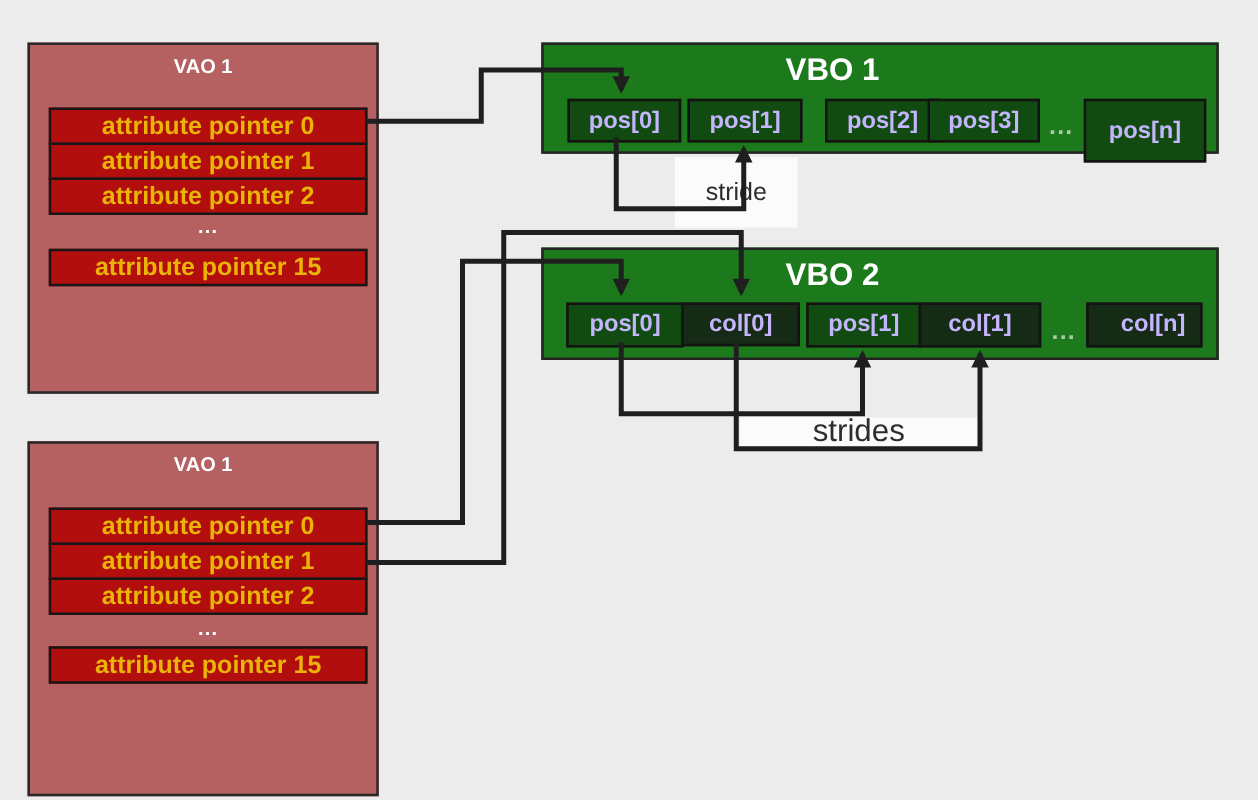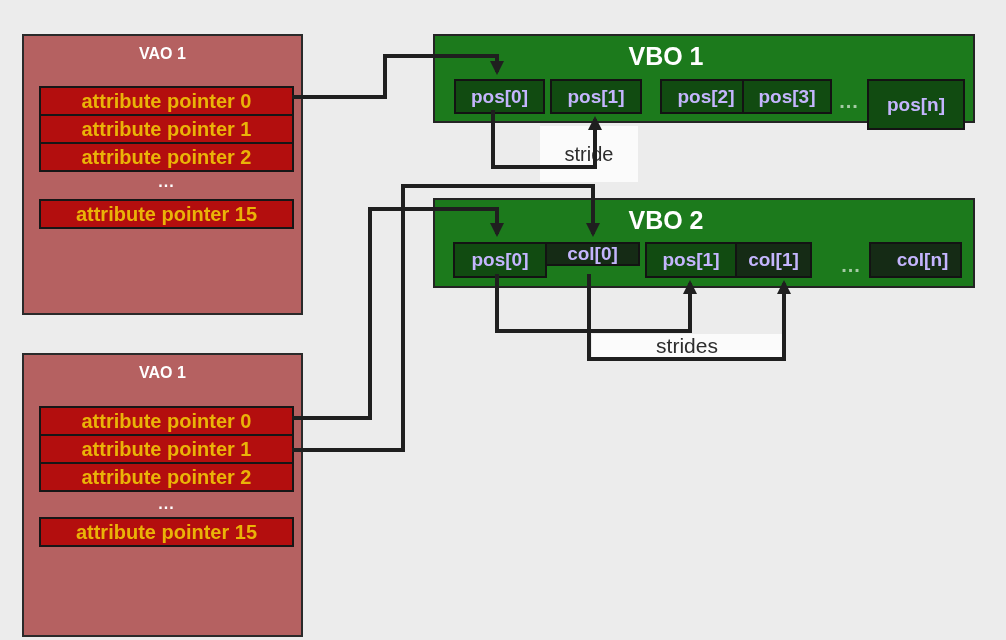--- a/index.html
+++ b/index.html
@@ -65,21 +65,21 @@
   }
 
   
   .conn-label{
     position:absolute;background:#fbfbfb;
     color:#2d2d2d;font-size:20px;
     display:flex;align-items:center;justify-content:center;
     z-index:4;
   }
   #stride-label{left:496px;top:126px;width:98px;height:56px;margin-left:44px;}
-  #strides-label{left:592px;top:334px;width:190px;height:23px;font-size:21px;}
+  #strides-label{left:592px;top:334px;width:190px;height:23px;font-size:25px;}
 
   
   .arrows{position:absolute;left:0;top:0;z-index:8;pointer-events:none;}
 </style>
 </head>
 <body>
 
 <div class="canvas">
 
   <div class="vao" style="top:34px;height:281px;">
@@ -114,23 +114,23 @@
     <div class="vbo-cell" style="left:115px;top:43px;width:92px;height:35px;">pos[1]</div>
     <div class="vbo-cell" style="left:212px;top:43px;width:92px;height:35px;margin-left:13px;">pos[2]</div>
     <div class="vbo-cell" style="left:307px;top:43px;width:90px;height:35px;">pos[3]</div>
     <div class="vbo-dots" style="left:398px;top:43px;width:32px;height:35px;">...</div>
     <div class="vbo-cell" style="left:432px;top:43px;width:98px;height:51px;">pos[n]</div>
   </div>
 
   <div class="vbo" style="top:198px;height:90px;">
     <div class="vbo-title">VBO 2</div>
     <div class="vbo-cell" style="left:18px;top:42px;width:94px;height:36px;">pos[0]</div>
-    <div class="vbo-cell col" style="left:110px;top:42px;width:95px;height:24px;">col[0]</div>
+    <div class="vbo-cell col" style="left:110px;top:42px;width:95px;height:35px;">col[0]</div>
     <div class="vbo-cell" style="left:210px;top:42px;width:92px;height:36px;">pos[1]</div>
-    <div class="vbo-cell col" style="left:300px;top:42px;width:77px;height:36px;">col[1]</div>
+    <div class="vbo-cell col" style="left:300px;top:42px;width:98px;height:36px;">col[1]</div>
     <div class="vbo-dots" style="left:400px;top:42px;width:32px;height:36px;">...</div>
     <div class="vbo-cell col" style="left:434px;top:42px;width:93px;height:36px;padding-left:14px;">col[n]</div>
   </div>
 
   <div class="conn-label" id="stride-label">stride</div>
   <div class="conn-label" id="strides-label">strides</div>
 
   <svg class="arrows" width="1006" height="640" viewBox="0 0 1006 640">
     <defs>
       <marker id="arrowhead" markerUnits="userSpaceOnUse" markerWidth="18" markerHeight="16" refX="12" refY="8" orient="auto">

